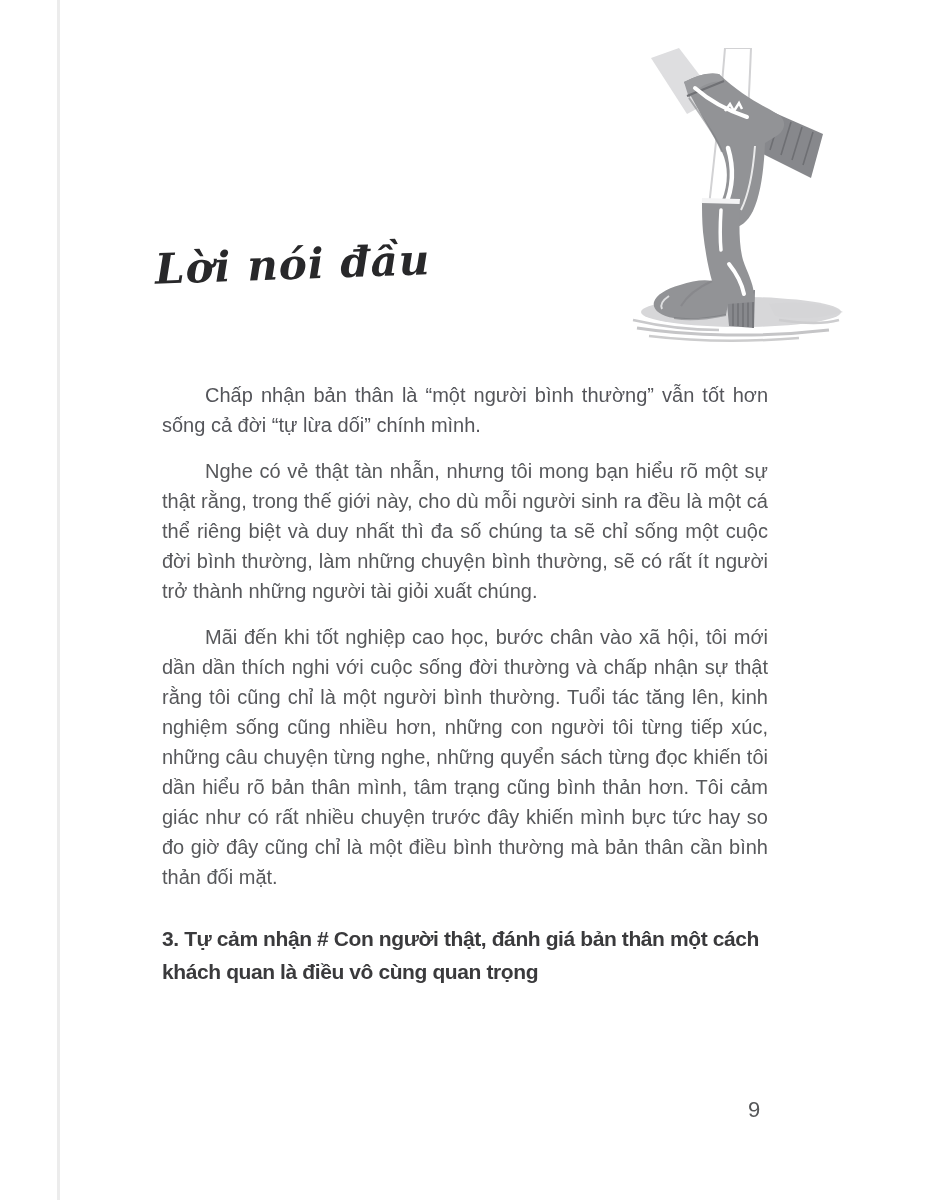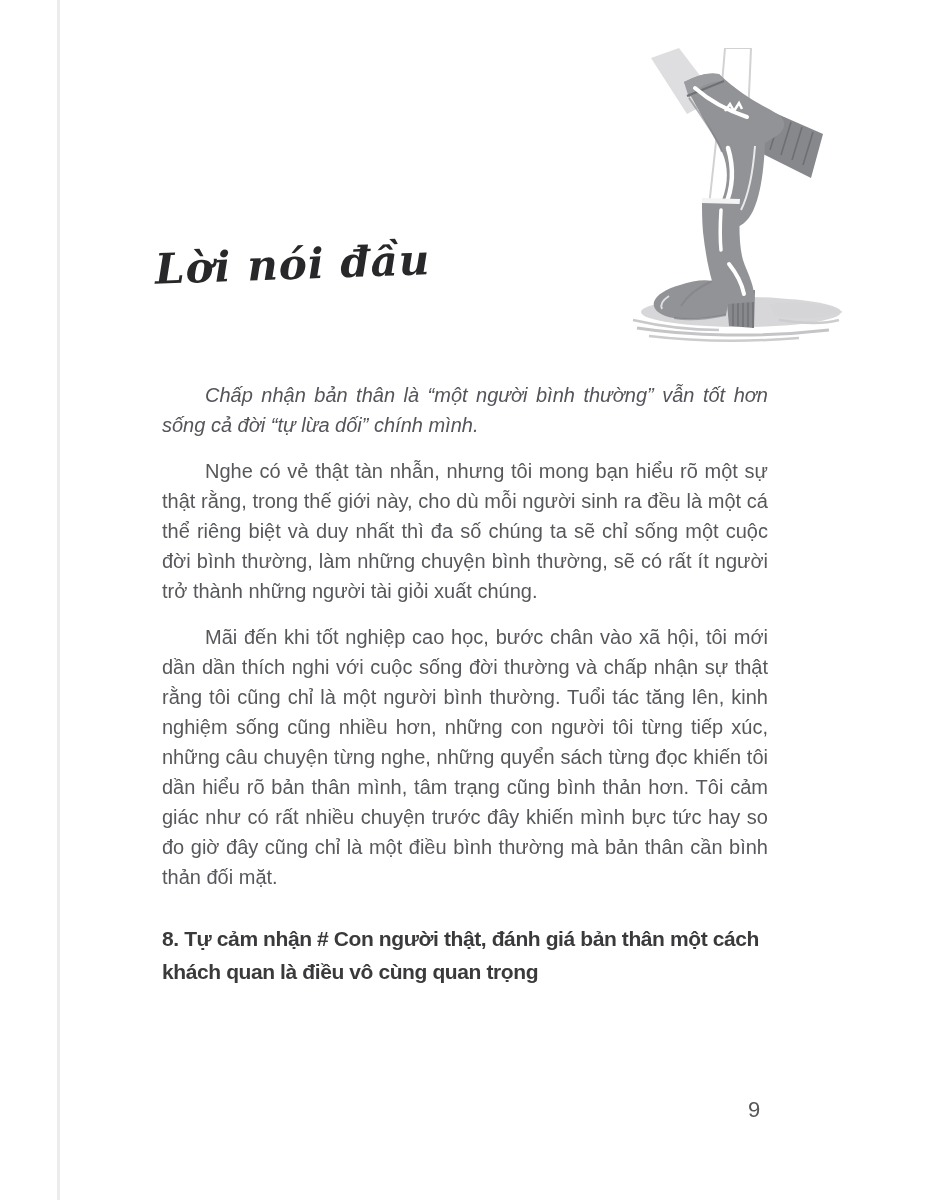--- a/index.html
+++ b/index.html
@@ -37,21 +37,20 @@
   .text-column {
     position: absolute;
     left: 162px; top: 380px;
     width: 606px;
     color: #57585b;
     font-size: 20px;
     line-height: 30px;
     text-align: justify;
   }
   .lead-paragraph {
-    font-style: italic;
     text-indent: 43px;
     margin-bottom: 16px;
     color: #54555a;
   }
   .body-paragraph {
     text-indent: 43px;
     margin-bottom: 16px;
   }
   .section-heading {
     font-weight: bold;
@@ -119,16 +118,16 @@
     <path d="M40,248 C34,252 31,257 33,261" stroke="#ffffff" stroke-width="2" fill="none" opacity="0.7"></path>
     <path d="M83,233 C70,239 58,248 52,258" stroke="#7d7e82" stroke-width="2" fill="none" opacity="0.5"></path>
     <path d="M97,267 C78,271 58,272 45,270" stroke="#7a7b7f" stroke-width="2" fill="none" opacity="0.6"></path>
   </g>
 </svg>
 
 <div class="text-column">
   <p class="lead-paragraph">Chấp nhận bản thân là “một người bình thường” vẫn tốt hơn sống cả đời “tự lừa dối” chính mình.</p>
   <p class="body-paragraph">Nghe có vẻ thật tàn nhẫn, nhưng tôi mong bạn hiểu rõ một sự thật rằng, trong thế giới này, cho dù mỗi người sinh ra đều là một cá thể riêng biệt và duy nhất thì đa số chúng ta sẽ chỉ sống một cuộc đời bình thường, làm những chuyện bình thường, sẽ có rất ít người trở thành những người tài giỏi xuất chúng.</p>
   <p class="body-paragraph">Mãi đến khi tốt nghiệp cao học, bước chân vào xã hội, tôi mới dần dần thích nghi với cuộc sống đời thường và chấp nhận sự thật rằng tôi cũng chỉ là một người bình thường. Tuổi tác tăng lên, kinh nghiệm sống cũng nhiều hơn, những con người tôi từng tiếp xúc, những câu chuyện từng nghe, những quyển sách từng đọc khiến tôi dần hiểu rõ bản thân mình, tâm trạng cũng bình thản hơn. Tôi cảm giác như có rất nhiều chuyện trước đây khiến mình bực tức hay so đo giờ đây cũng chỉ là một điều bình thường mà bản thân cần bình thản đối mặt.</p>
-  <h2 class="section-heading">8. Tự cảm nhận # Con người thật, đánh giá bản thân một cách khách quan là điều vô cùng quan trọng</h2>
+  <h2 class="section-heading">3. Tự cảm nhận # Con người thật, đánh giá bản thân một cách khách quan là điều vô cùng quan trọng</h2>
 </div>
 
 <div class="page-number">9</div>
 
 </body></html>

